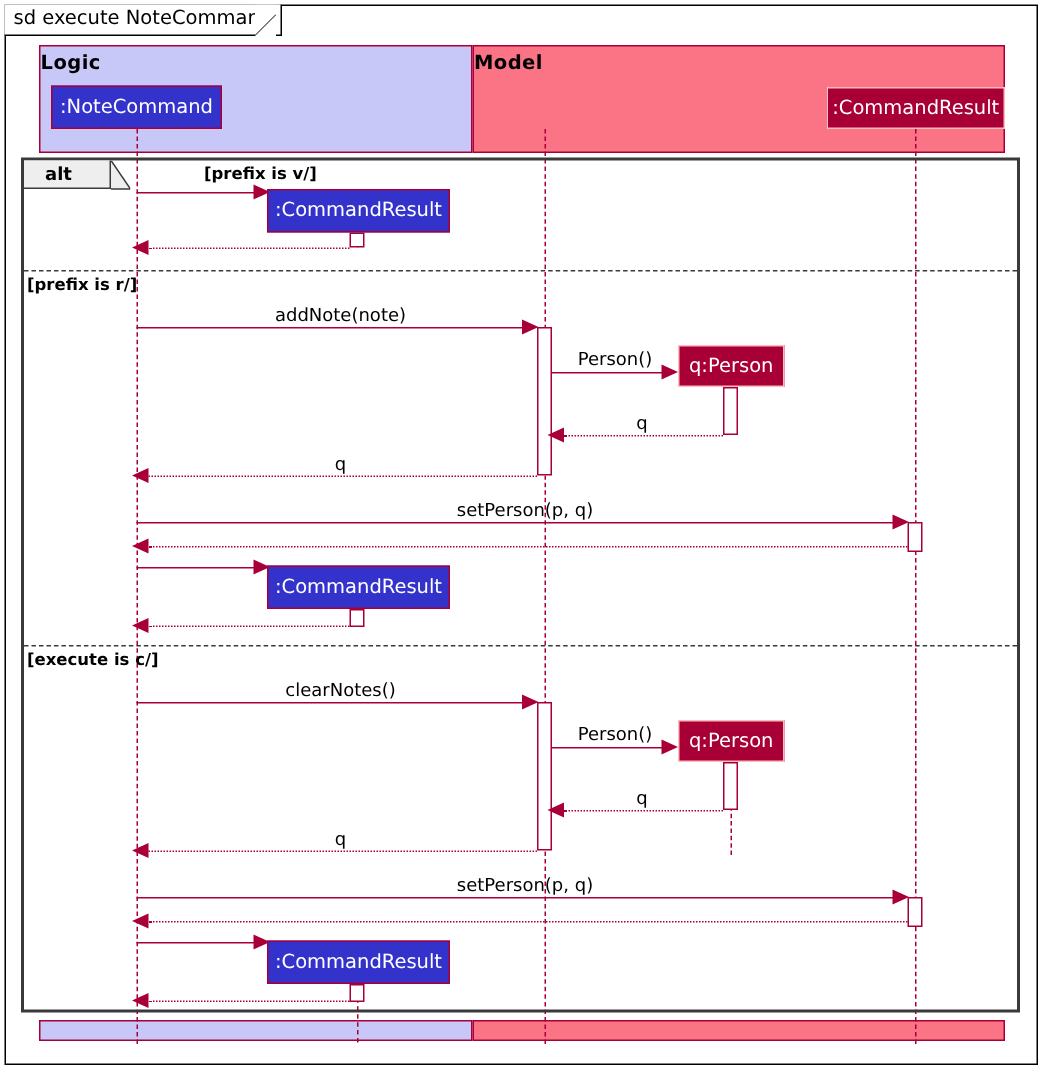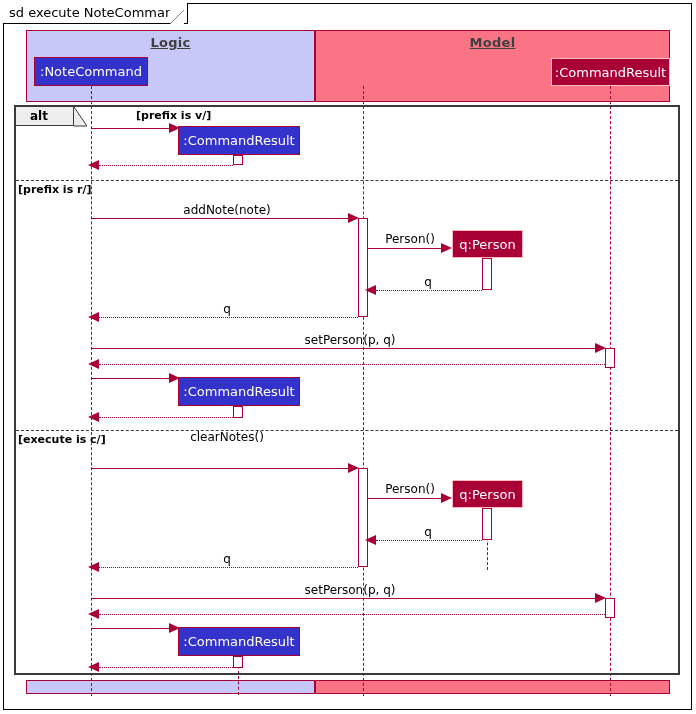--- a/index.html
+++ b/index.html
@@ -57,26 +57,25 @@
   .group {
     position: absolute;
     box-sizing: border-box;
     border: 1px solid #A80036;
   }
   .group-title {
     position: absolute;
     left: 0;
     right: 0;
     top: 4px;
-    text-align: center;
+    text-align: left;
     font-size: 13px;
     font-weight: bold;
-    color: #404040;
+    color: #000000;
     letter-spacing: 0.3px;
-    text-decoration: underline;
   }
   .group-foot {
     position: absolute;
     box-sizing: border-box;
     border: 1px solid #A80036;
   }
 
   
   .participant {
     position: absolute;
@@ -300,21 +299,21 @@
   <div class="msg-line" style="left:91px; top:378px; width:80px;"></div>
   <div class="arrowhead right" style="left:169px; top:373px;"></div>
   <div class="participant blue" style="left:178px; top:377px; width:122px; height:29px;">
     <span>:CommandResult</span>
   </div>
   <div class="activation" style="left:233px; top:406px; height:12px;"></div>
 
   <div class="msg-line dotted" style="left:99px; top:417px; width:134px;"></div>
   <div class="arrowhead left" style="left:88px; top:412px;"></div>
 
-  <div class="msg-label" style="left:227px; top:430px;">clearNotes()</div>
+  <div class="msg-label" style="left:227px; top:453px;">clearNotes()</div>
   <div class="msg-line" style="left:91px; top:468px; width:262px;"></div>
   <div class="arrowhead right" style="left:348px; top:463px;"></div>
   <div class="activation" style="left:358px; top:468px; height:99px;"></div>
 
   <div class="msg-label" style="left:410px; top:482px;">Person()</div>
   <div class="msg-line" style="left:368px; top:498px; width:75px;"></div>
   <div class="arrowhead right" style="left:441px; top:493px;"></div>
   <div class="participant dark" style="left:452px; top:480px; width:71px; height:28px;">
     <span>q:Person</span>
   </div>

